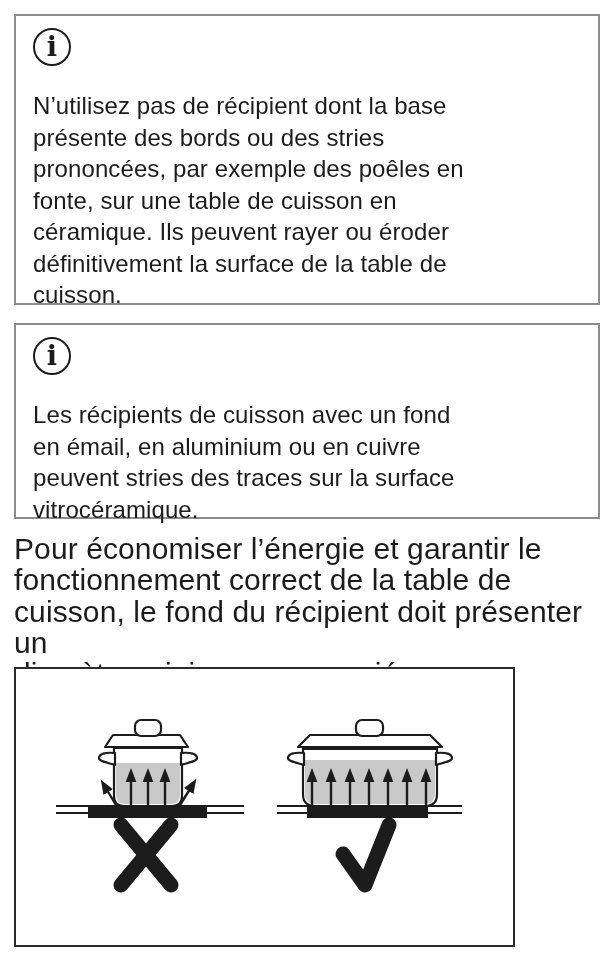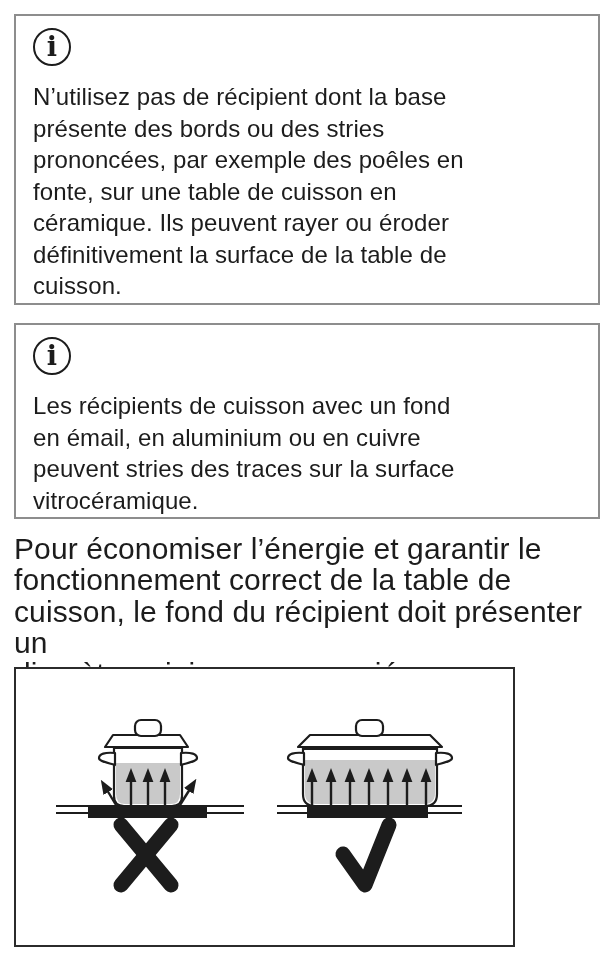--- a/index.html
+++ b/index.html
@@ -30,21 +30,21 @@
     box-sizing: border-box;
     display: flex; align-items: center; justify-content: center;
     font-family: "DejaVu Serif", "Liberation Serif", serif;
     font-weight: bold;
     font-size: 27px;
     line-height: 1;
     padding-bottom: 2px;
     margin-top: 2px;
   }
   .note-text {
-    margin: 15px 0 0 0;
+    margin: 24px 0 0 0;
     font-size: 24px;
     line-height: 31.5px;
     white-space: pre-line;
     letter-spacing: 0.1px;
   }
   .body-text {
     position: absolute;
     left: 14px;
     top: 533px;
     width: 592px;

